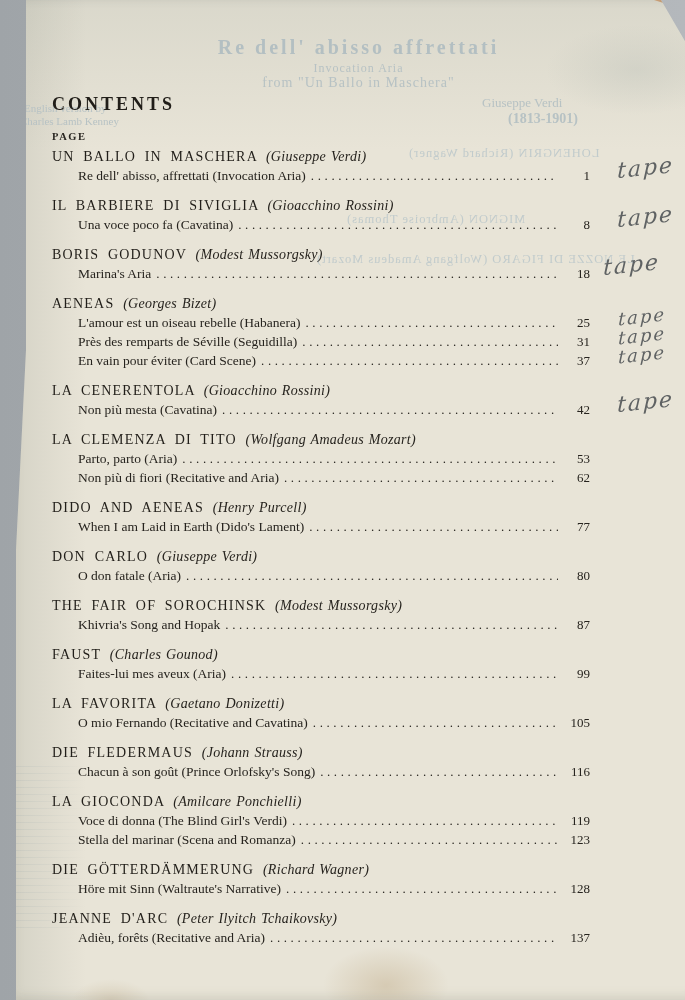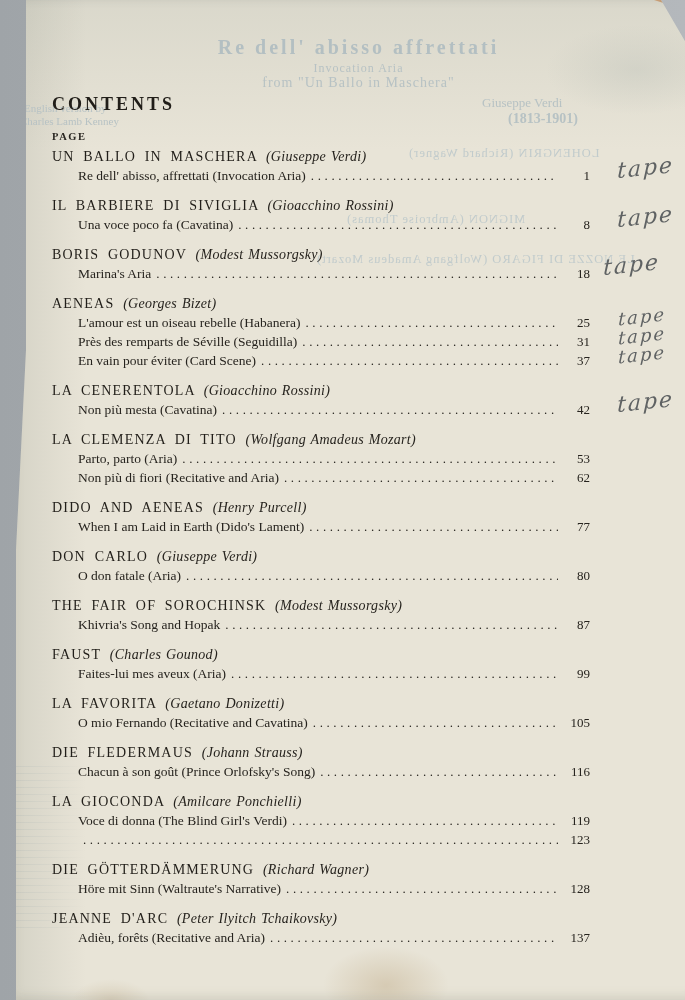--- a/index.html
+++ b/index.html
@@ -271,20 +271,21 @@
         <div class="sec-title">
           <span class="opera">LA GIOCONDA</span>
           <span class="composer">(Amilcare Ponchielli)</span>
         </div>
         <div class="row">
           <span class="aria">Voce di donna (The Blind Girl's Verdi)</span>
           <span class="dots"></span>
           <span class="num">119</span>
         </div>
         <div class="row">
+          <span class="aria">Stella del marinar (Scena and Romanza)</span>
           <span class="dots"></span>
           <span class="num">123</span>
         </div>
       </div>
 
       <div class="section">
         <div class="sec-title">
           <span class="opera">DIE GÖTTERDÄMMERUNG</span>
           <span class="composer">(Richard Wagner)</span>
         </div>

